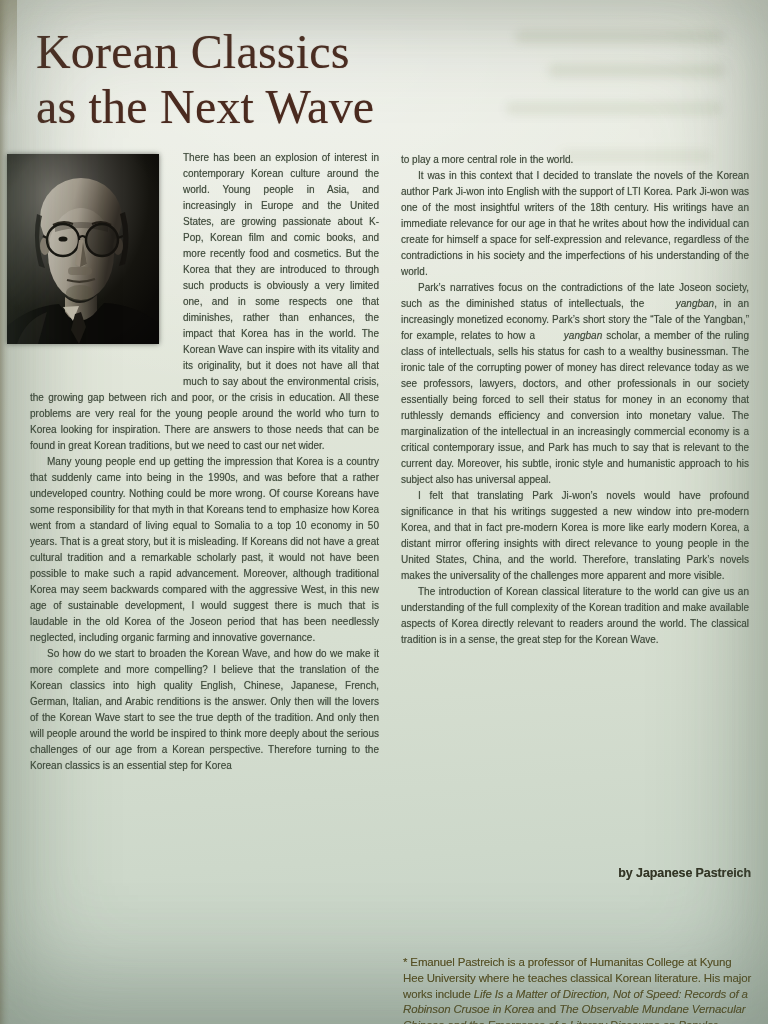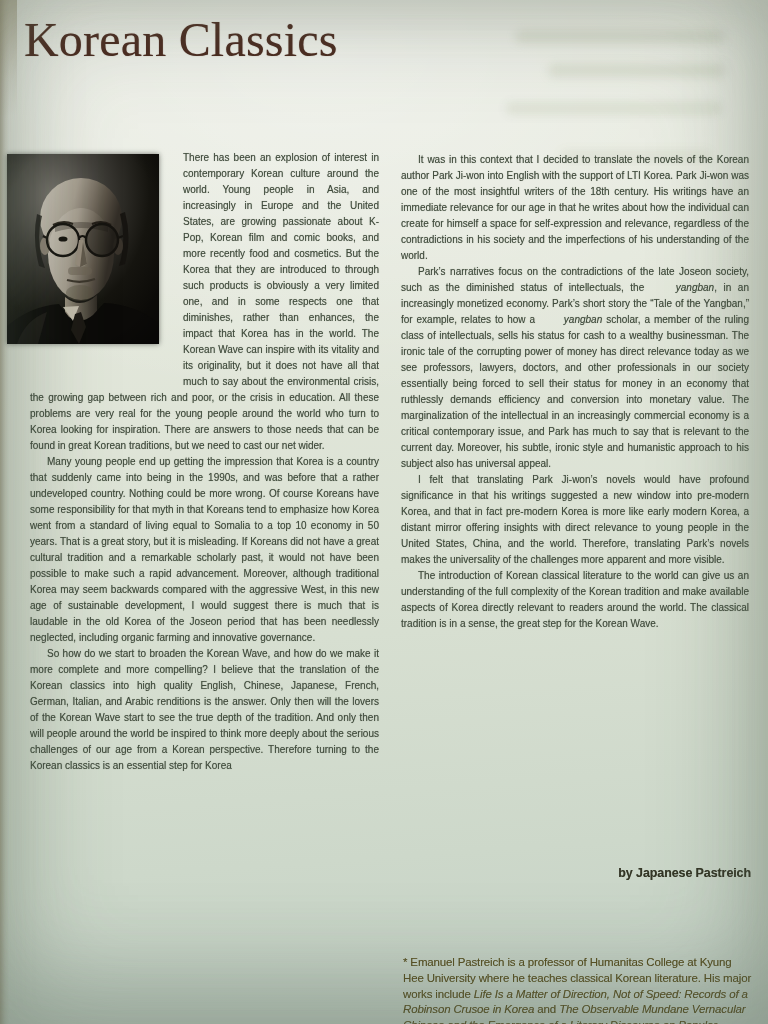--- a/index.html
+++ b/index.html
@@ -32,21 +32,21 @@
   .ghost {
     position: absolute; background: rgba(138,148,108,0.17);
     filter: blur(5px); border-radius: 7px; pointer-events: none;
   }
   .g1 { left: 515px; top: 30px;  width: 210px; height: 13px; }
   .g2 { left: 548px; top: 64px;  width: 178px; height: 13px; }
   .g3 { left: 505px; top: 102px; width: 218px; height: 13px; opacity: .85; }
   .g4 { left: 560px; top: 150px; width: 152px; height: 12px; opacity: .7; }
 
   .title {
-    position: absolute; left: 24px; top: 12px; margin: 0;
+    position: absolute; left: 24px; top: 12px; margin: 12px;
     font-family: "Liberation Serif", serif;
     font-weight: normal;
     font-size: 48px; line-height: 55px;
     color: #4b2b20;
     text-shadow: 0 0 1px rgba(80,45,32,0.45);
     letter-spacing: 0.2px;
   }
   .title .tline { display: block; }
 
   .photo {
@@ -95,20 +95,21 @@
 
   <div class="edge-left"></div>
   <div class="corner-tl"></div>
   <div class="ghost g1"></div>
   <div class="ghost g2"></div>
   <div class="ghost g3"></div>
   <div class="ghost g4"></div>
 
   <h1 class="title">
     <span class="tline">Korean Classics</span>
+    <span class="tline">as the Next Wave</span>
   </h1>
 
   <div class="photo">
     <svg viewBox="0 0 152 190" width="152" height="190">
       <defs>
         <radialGradient id="pbg" cx="30%" cy="22%" r="85%">
           <stop offset="0%" stop-color="#76736c"></stop>
           <stop offset="38%" stop-color="#3f3d38"></stop>
           <stop offset="75%" stop-color="#15140f"></stop>
           <stop offset="100%" stop-color="#0c0b08"></stop>
@@ -161,20 +162,21 @@
   </div>
 
   <div class="col col1">
     <div class="photo-spacer"></div>
     <p class="para first">There has been an explosion of interest in contemporary Korean culture around the world. Young people in Asia, and increasingly in Europe and the United States, are growing passionate about K-Pop, Korean film and comic books, and more recently food and cosmetics. But the Korea that they are introduced to through such products is obviously a very limited one, and in some respects one that diminishes, rather than enhances, the impact that Korea has in the world. The Korean Wave can inspire with its vitality and its originality, but it does not have all that much to say about the environmental crisis, the growing gap between rich and poor, or the crisis in education. All these problems are very real for the young people around the world who turn to Korea looking for inspiration. There are answers to those needs that can be found in great Korean traditions, but we need to cast our net wider.</p>
     <p class="para">Many young people end up getting the impression that Korea is a country that suddenly came into being in the 1990s, and was before that a rather undeveloped country. Nothing could be more wrong. Of course Koreans have some responsibility for that myth in that Koreans tend to emphasize how Korea went from a standard of living equal to Somalia to a top 10 economy in 50 years. That is a great story, but it is misleading. If Koreans did not have a great cultural tradition and a remarkable scholarly past, it would not have been possible to make such a rapid advancement. Moreover, although traditional Korea may seem backwards compared with the aggressive West, in this new age of sustainable development, I would suggest there is much that is laudable in the old Korea of the Joseon period that has been needlessly neglected, including organic farming and innovative governance.</p>
     <p class="para">So how do we start to broaden the Korean Wave, and how do we make it more complete and more compelling? I believe that the translation of the Korean classics into high quality English, Chinese, Japanese, French, German, Italian, and Arabic renditions is the answer. Only then will the lovers of the Korean Wave start to see the true depth of the tradition. And only then will people around the world be inspired to think more deeply about the serious challenges of our age from a Korean perspective. Therefore turning to the Korean classics is an essential step for Korea</p>
   </div>
 
   <div class="col col2">
+    <p class="para first">to play a more central role in the world.</p>
     <p class="para">It was in this context that I decided to translate the novels of the Korean author Park Ji-won into English with the support of LTI Korea. Park Ji-won was one of the most insightful writers of the 18th century. His writings have an immediate relevance for our age in that he writes about how the individual can create for himself a space for self-expression and relevance, regardless of the contradictions in his society and the imperfections of his understanding of the world.</p>
     <p class="para"><span>Park’s narratives focus on the contradictions of the late Joseon society, such as the diminished status of intellectuals, the </span><em>yangban</em><span>, in an increasingly monetized economy. Park’s short story the “Tale of the Yangban,” for example, relates to how a </span><em>yangban</em><span> scholar, a member of the ruling class of intellectuals, sells his status for cash to a wealthy businessman. The ironic tale of the corrupting power of money has direct relevance today as we see professors, lawyers, doctors, and other professionals in our society essentially being forced to sell their status for money in an economy that ruthlessly demands efficiency and conversion into monetary value. The marginalization of the intellectual in an increasingly commercial economy is a critical contemporary issue, and Park has much to say that is relevant to the current day. Moreover, his subtle, ironic style and humanistic approach to his subject also has universal appeal.</span></p>
     <p class="para">I felt that translating Park Ji-won’s novels would have profound significance in that his writings suggested a new window into pre-modern Korea, and that in fact pre-modern Korea is more like early modern Korea, a distant mirror offering insights with direct relevance to young people in the United States, China, and the world. Therefore, translating Park’s novels makes the universality of the challenges more apparent and more visible.</p>
     <p class="para">The introduction of Korean classical literature to the world can give us an understanding of the full complexity of the Korean tradition and make available aspects of Korea directly relevant to readers around the world. The classical tradition is in a sense, the great step for the Korean Wave.</p>
   </div>
 
   <div class="byline">by Japanese Pastreich</div>
 
   <div class="footnote"><span>* Emanuel Pastreich is a professor of Humanitas College at Kyung Hee University where he teaches classical Korean literature. His major works include </span><em>Life Is a Matter of Direction, Not of Speed: Records of a Robinson Crusoe in Korea</em><span> and </span><em>The Observable Mundane Vernacular Chinese and the Emergence of a Literary Discourse on Popular Narrative in Edo Japan</em><span>. He is also the translator of the novels of Park Ji-won.</span></div>
 

